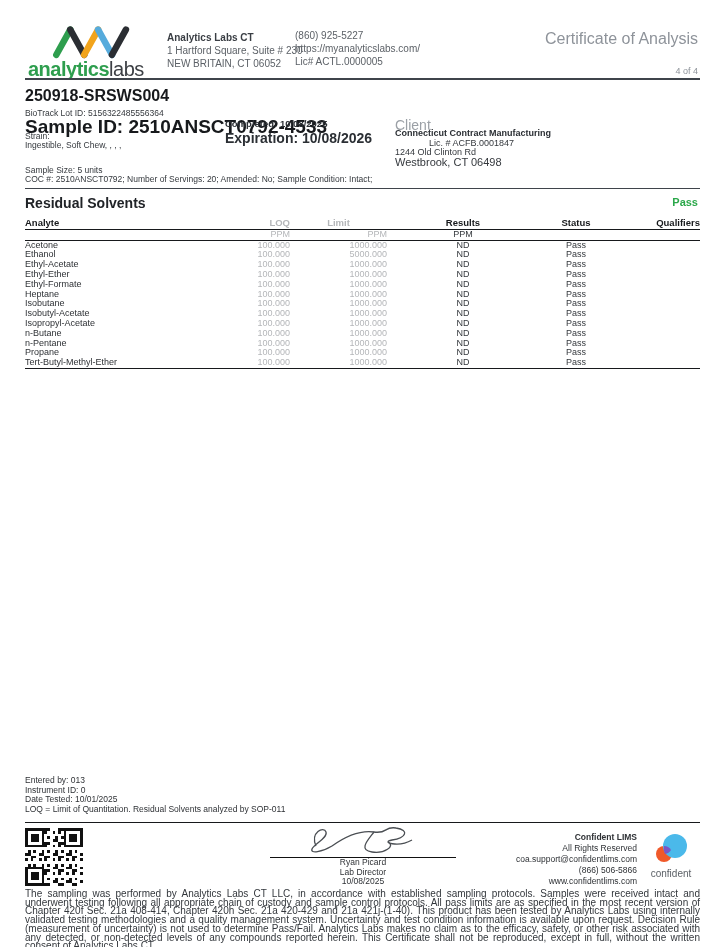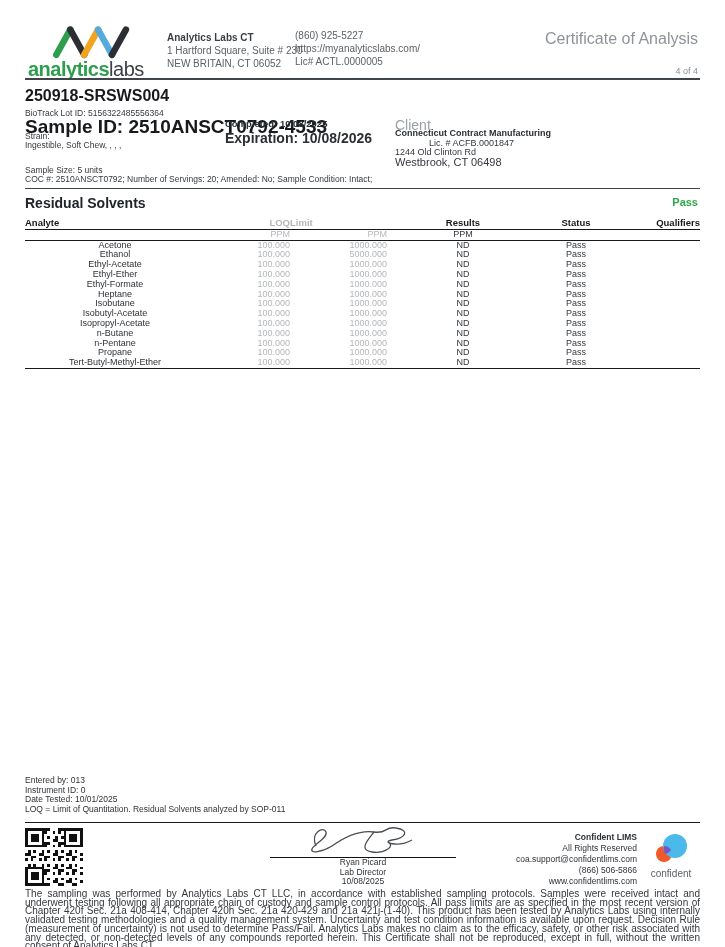--- a/index.html
+++ b/index.html
@@ -42,25 +42,25 @@
   .section-title { position:absolute; left:25px; top:195px; font-size:14px; font-weight:600; color:#202327; }
   .section-pass  { position:absolute; right:27px; top:196px; font-size:11px; font-weight:600; }
 
   
   .solvents { position:absolute; left:25px; top:218px; width:675px; border-collapse:collapse; table-layout:fixed; }
   .solvents th, .solvents td { font-size:9px; line-height:9.8px; padding:0; white-space:nowrap; overflow:hidden; }
   .solvents thead th { font-size:9.5px; font-weight:700; color:#17191c; border-bottom:1.6px solid #17191c; padding-bottom:1px; }
   .solvents thead th.muted { color:#b4b6b9; }
   .col-analyte { width:180px; text-align:left; }
   .col-loq     { width:85px;  text-align:right; }
-  .col-limit   { width:97px;  text-align:left; }
+  .col-limit   { width:97px;  text-align:center; }
   .col-results { width:152px; text-align:center; }
   .col-status  { width:74px;  text-align:center; }
   .col-qual    { width:87px;  text-align:right; }
-  .solvents td.c-analyte { text-align:center;  color:#2e3135; }
+  .solvents td.c-analyte { text-align:left;  color:#2e3135; }
   .solvents td.c-loq     { text-align:right; color:#b4b6b9; }
   .solvents td.c-limit   { text-align:right; color:#b4b6b9; }
   .solvents td.c-results { text-align:center;color:#34383d; }
   .solvents td.c-status  { text-align:center;color:#34383d; }
   .solvents td.c-qual    { text-align:right; color:#34383d; }
   .solvents .units td { color:#b4b6b9; }
   .solvents .units td.c-results { color:#34383d; }
   .solvents tbody tr:last-child td { border-bottom:1.5px solid #17191c; }
 
   

